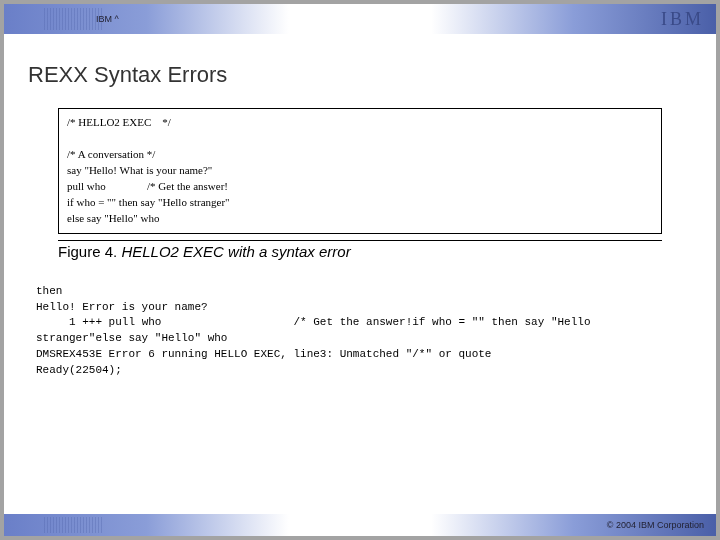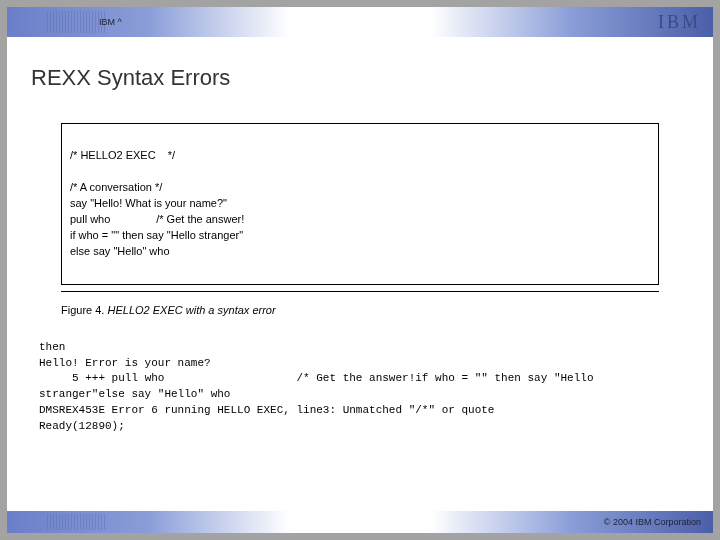--- a/index.html
+++ b/index.html
@@ -1,25 +1,25 @@
 <!DOCTYPE html>
 <html><head>
 <meta charset="utf-8">
 <style>
   * { margin: 0; padding: 0; box-sizing: border-box; }
   html, body { width: 720px; height: 540px; font-family: Arial, Helvetica, sans-serif; background: #fff; }
-  .slide { width: 720px; height: 540px; display: flex; flex-direction: column; border: 7px solid #a3a3a3; }
+  .slide { width: 720px; height: 540px; display: flex; flex-direction: column; border: 4px solid #a3a3a3; }
   .header { height: 30px; background: linear-gradient(90deg, #6a7fc8 0%, #8a9dd8 20%, #fff 40%, #fff 60%, #8a9dd8 80%, #4a5fa8 100%); display: flex; align-items: center; padding: 0 12px; position: relative; font-size: 9px; color: #333; }
   .header::before { content: ""; position: absolute; left: 40px; top: 4px; bottom: 4px; width: 60px; background: repeating-linear-gradient(90deg, rgba(80,100,170,.35) 0 1px, transparent 1px 3px); pointer-events: none; }
   .header-left { position: relative; padding-left: 80px; font-size: 9px; color: #223; }
   .ibm-logo { margin-left: auto; font-family: "Times New Roman", serif; font-weight: normal; letter-spacing: 3px; color: #3a4a88; font-size: 18px; }
   .body { flex: 1; padding: 28px 24px 0 24px; }
-  .title { font-size: 22px; font-weight: normal; color: #333; margin-bottom: 32px; }
-  .codebox { border: 1px solid #000; padding: 24px 8px; margin: 0 30px 6px 30px; font-family: Liberation Sans, sans-serif; font-size: 11px; line-height: 1.45; white-space: pre; }
-  .caption { font-family: Arial, sans-serif; font-size: 11px; font-style: italic; margin: 4px 30px 0 30px; border-top: 1px solid #000; padding-top: 12px; }
+  .title { font-size: 22px; font-weight: normal; color: #333; margin-bottom: 20px; }
+  .codebox { border: 1px solid #000; padding: 6px 8px; margin: 0 30px 6px 30px; font-family: Liberation Serif, serif; font-size: 11px; line-height: 1.45; white-space: pre; }
+  .caption { font-family: Arial, sans-serif; font-size: 15px; font-style: italic; margin: 4px 30px 0 30px; border-top: 1px solid #000; padding-top: 2px; }
   .caption .figlabel { font-style: normal; }
   .output { font-family: "Courier New", monospace; font-size: 11px; line-height: 1.45; white-space: pre-wrap; margin: 24px 8px 0 8px; }
   .footer { height: 22px; background: linear-gradient(90deg, #6a7fc8 0%, #8a9dd8 20%, #fff 40%, #fff 60%, #8a9dd8 80%, #4a5fa8 100%); display: flex; align-items: center; padding: 0 12px; position: relative; font-size: 9px; color: #333; }
   .footer::before { content: ""; position: absolute; left: 40px; top: 3px; bottom: 3px; width: 60px; background: repeating-linear-gradient(90deg, rgba(80,100,170,.35) 0 1px, transparent 1px 3px); pointer-events: none; }
   .copyright { margin-left: auto; font-size: 9px; color: #223; }
 </style>
 </head>
 <body>
 
 <div class="slide">
@@ -40,23 +40,23 @@
 <span>if who = "" then say "Hello stranger"</span>
 <span>else say "Hello" who</span></div>
 
     <div class="caption">
       <span class="figlabel">Figure 4.</span>
       <span>HELLO2 EXEC with a syntax error</span>
     </div>
 
     <div class="output"><span>then</span>
 <span>Hello! Error is your name?</span>
-<span>     5 +++ pull who                    /* Get the answer!if who = "" then say "Hello</span>
+<span>     1 +++ pull who                    /* Get the answer!if who = "" then say "Hello</span>
 <span>stranger"else say "Hello" who</span>
 <span>DMSREX453E Error 6 running HELLO EXEC, line3: Unmatched "/*" or quote</span>
-<span>Ready(12890);</span></div>
+<span>Ready(22504);</span></div>
   </div>
 
   <div class="footer">
     <span class="copyright">© 2004 IBM Corporation</span>
   </div>
 
 </div>
 
 </body></html>

